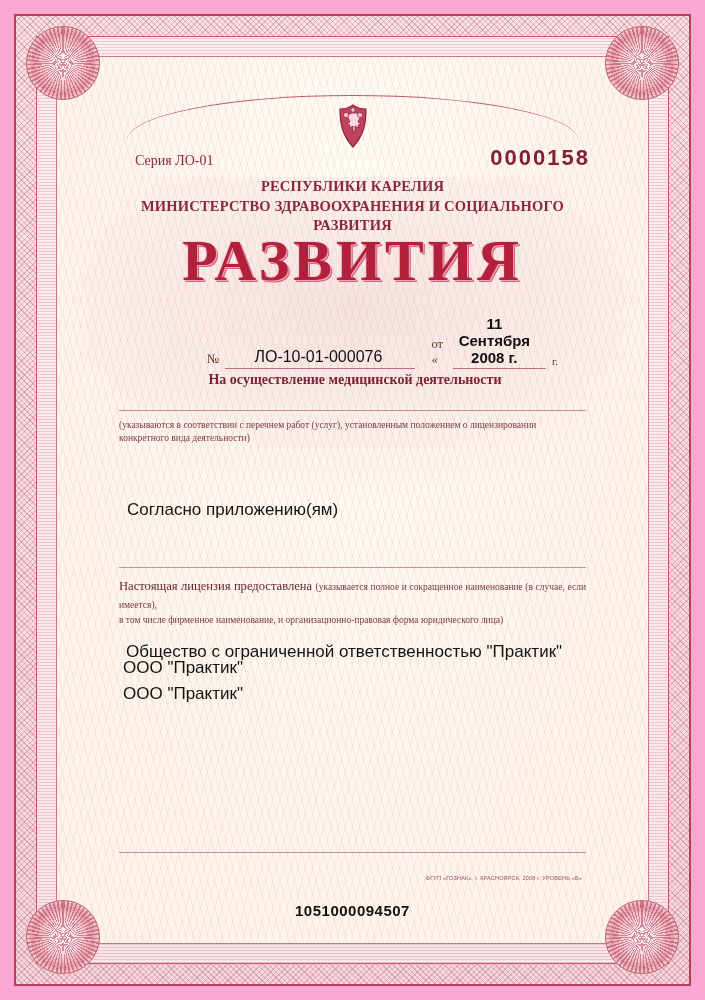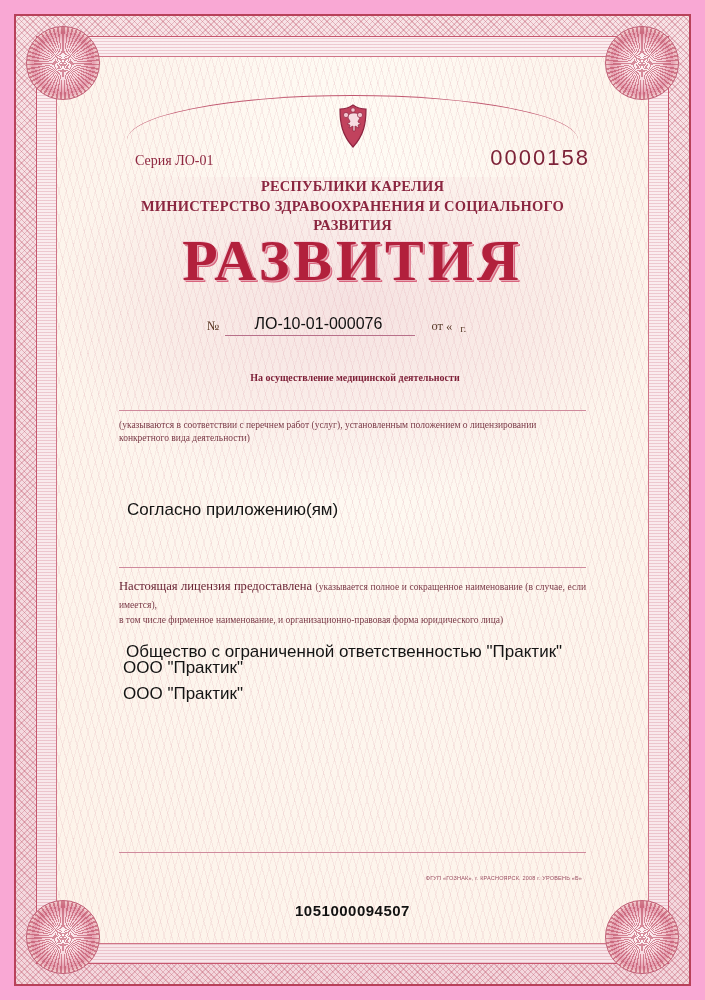--- a/index.html
+++ b/index.html
@@ -159,21 +159,21 @@
   .serial-label {
     font-size: 14px;
     color: #8e2740;
     font-family: "Liberation Serif", serif;
   }
   .serial-number {
     font-size: 22px;
     letter-spacing: 2px;
     color: #7d2238;
     font-family: "Liberation Sans", sans-serif;
-    font-weight: 400;
+    font-weight: 700;
   }
 
   .ministry {
     position: absolute;
     left: 60px;
     right: 60px;
     top: 120px;
     text-align: center;
     color: #8b2640;
     font-size: 14.5px;
@@ -245,21 +245,21 @@
     color: #5a3b2a;
     padding-bottom: 2px;
   }
 
   .subject {
     position: absolute;
     left: 65px; right: 60px;
     top: 315px;
     text-align: center;
     color: #7e2139;
-    font-size: 10px;
+    font-size: 14px;
     font-weight: 700;
     font-family: "Liberation Serif", serif;
   }
 
   .rule {
     position: absolute;
     left: 62px;
     right: 62px;
     height: 1px;
     background: #cf8a9c;
@@ -361,20 +361,21 @@
       <div>РЕСПУБЛИКИ КАРЕЛИЯ</div>
       <div>МИНИСТЕРСТВО ЗДРАВООХРАНЕНИЯ И СОЦИАЛЬНОГО РАЗВИТИЯ</div>
     </div>
 
     <div class="title">РАЗВИТИЯ</div>
 
     <div class="numline">
       <span class="nsym">№</span>
       <span class="docnum">ЛО-10-01-000076</span>
       <span class="ot">от «</span>
+      <span class="date">11 Сентября 2008 г.</span>
       <span class="g">г.</span>
     </div>
 
     <div class="subject">На осуществление медицинской деятельности</div>
 
     <div class="rule r1"></div>
 
     <div class="block works-block">
       <div class="fineline">(указываются в соответствии с перечнем работ (услуг), установленным положением о лицензировании конкретного вида деятельности)</div>
     </div>

